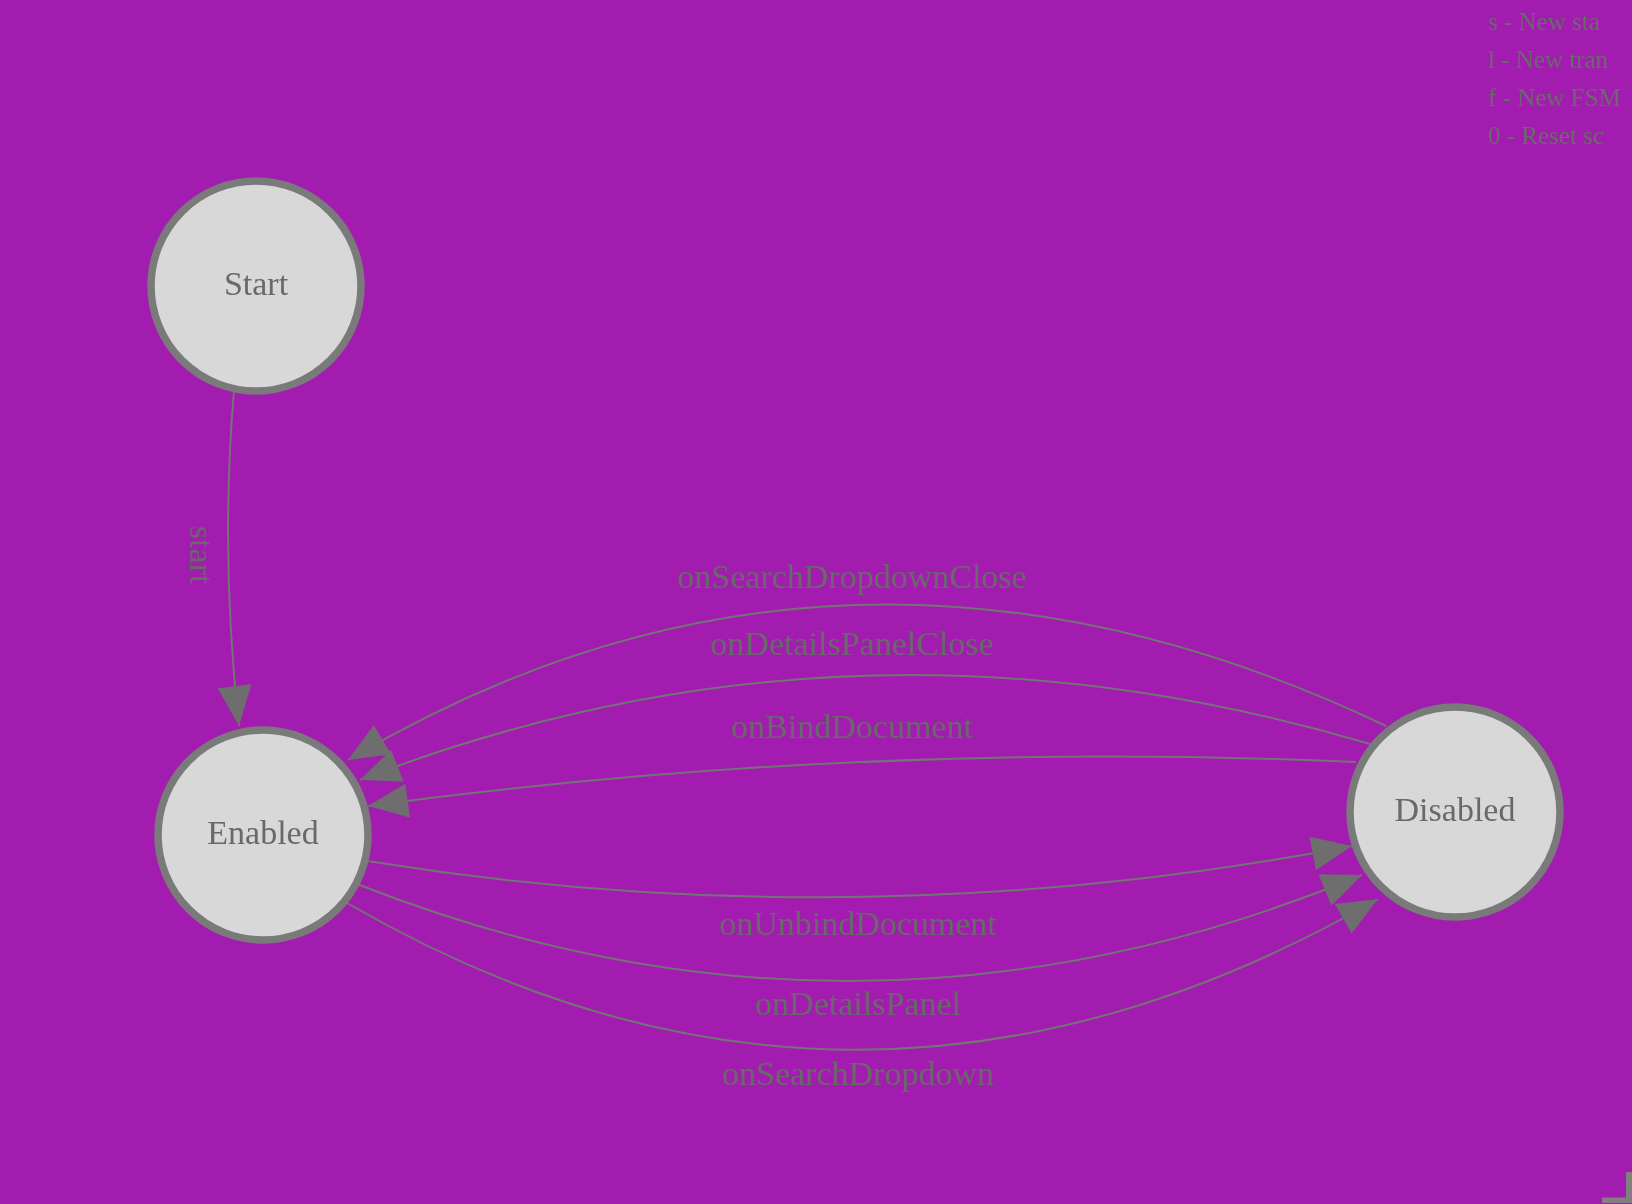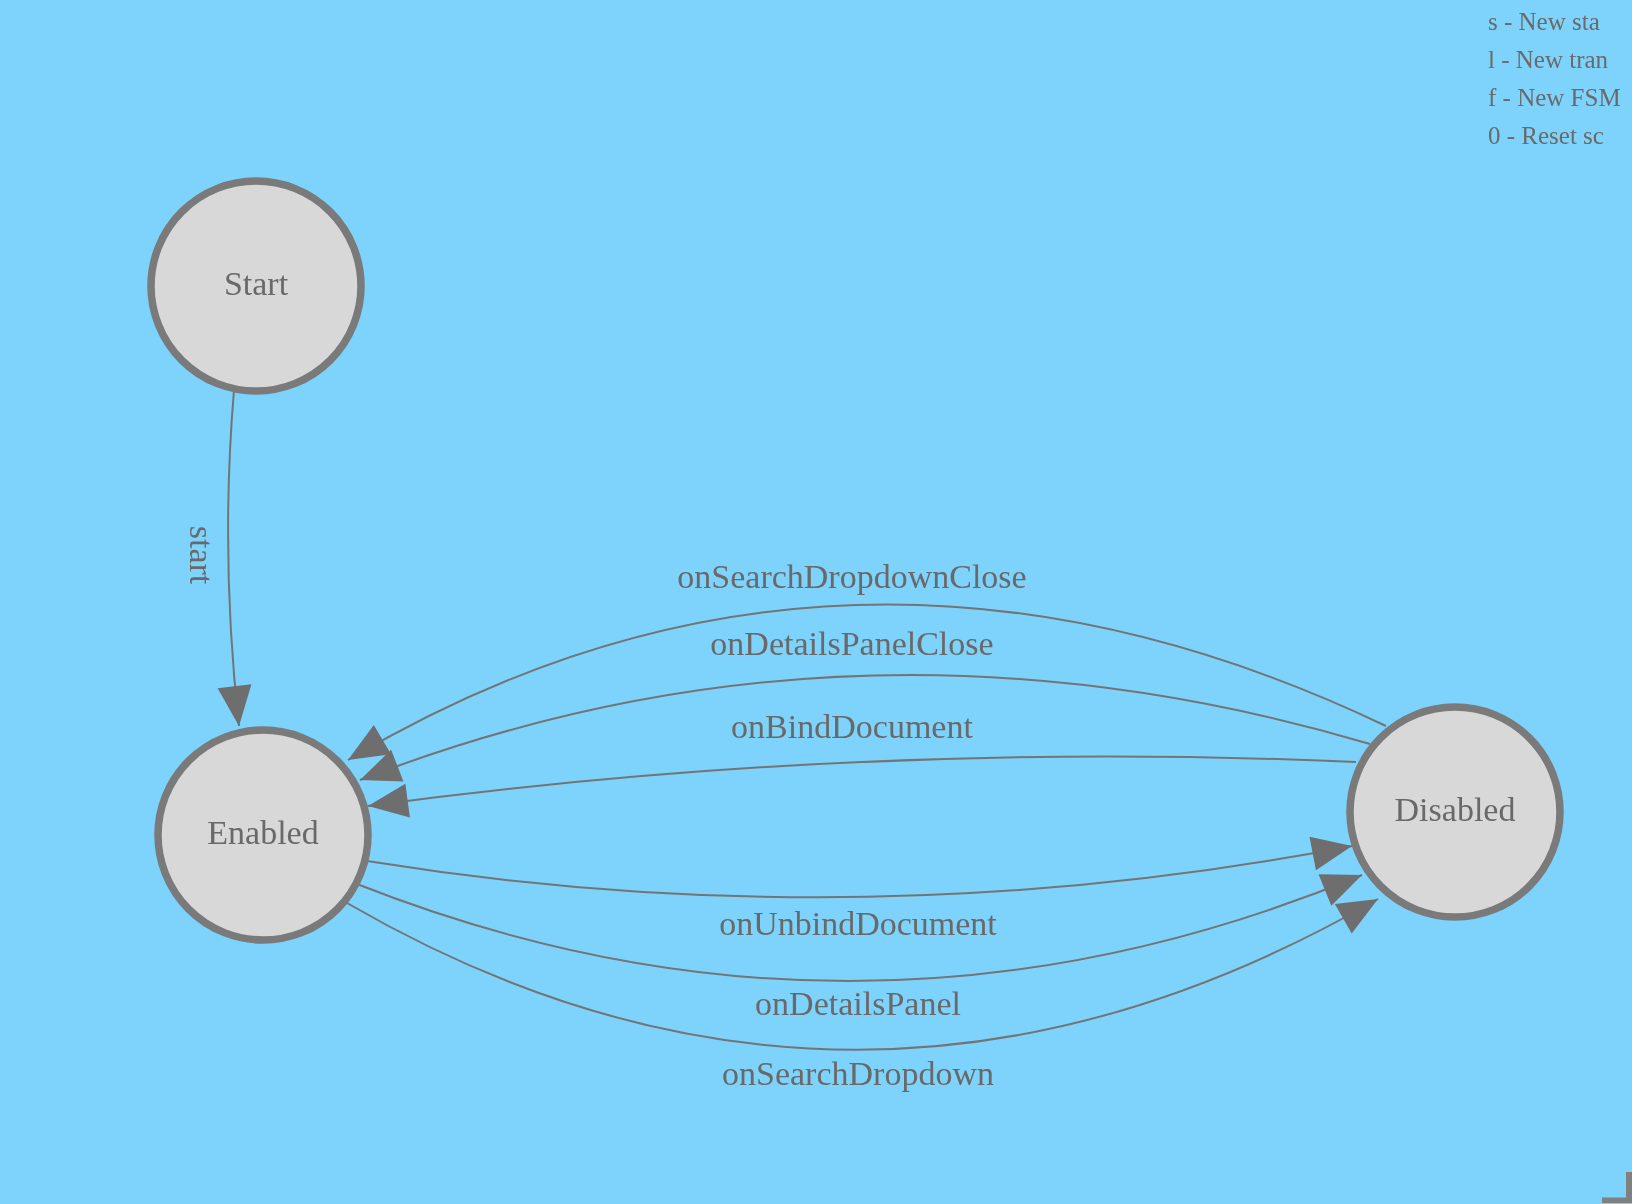--- a/index.html
+++ b/index.html
@@ -5,21 +5,21 @@
 <style>
   html, body {
     margin: 0;
     padding: 0;
     background: #ffffff;
   }
   .stage {
     position: relative;
     width: 1632px;
     height: 1204px;
-    background: #7dd3fc;
+    background: #a21caf;
     overflow: hidden;
     font-family: "Liberation Serif", "DejaVu Serif", serif;
   }
   svg { display: block; }
   .node-circle {
     fill: #d8d8d8;
     stroke: #7a7a7a;
     stroke-width: 7.5;
   }
   .edge-line {

